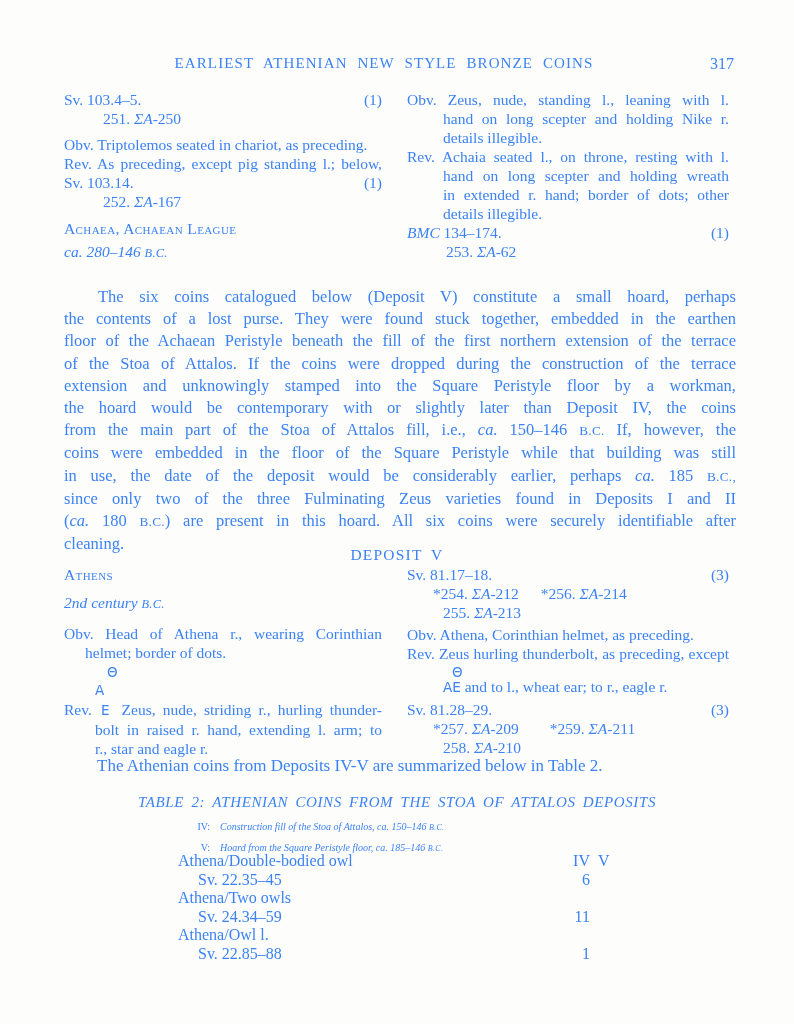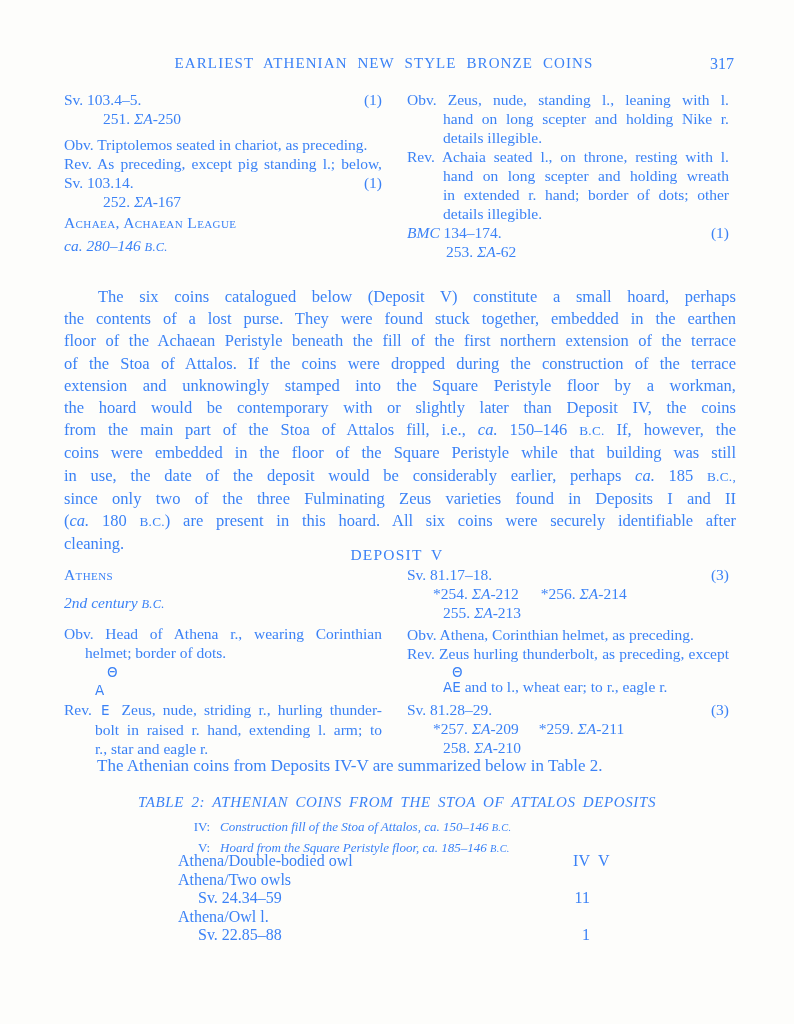--- a/index.html
+++ b/index.html
@@ -12,37 +12,37 @@
   .c1L{top:90px;left:64px;width:318px;}
   .c1R{top:90px;left:407px;width:322px;}
   .c2L{top:565px;left:64px;width:318px;}
   .c2R{top:565px;left:407px;width:322px;}
   .line{position:relative;}
   .sp{display:flex;justify-content:space-between;}
   .just{text-align:justify;text-align-last:justify;white-space:nowrap;}
   .ind21{padding-left:21px;} .ind26{padding-left:26px;} .ind28{padding-left:28px;}
   .ind31{padding-left:31px;} .ind36{padding-left:36px;} .ind39{padding-left:39px;}
   .mt3{margin-top:3px;} .mt4{margin-top:4px;} .mt7{margin-top:7px;}
-  .mt8{margin-top:2px;} .mt9{margin-top:9px;} .mt10{margin-top:10px;}
+  .mt8{margin-top:8px;} .mt9{margin-top:9px;} .mt10{margin-top:10px;}
   .smallcaps{font-variant:small-caps;letter-spacing:0.4px;}
   .it{font-style:italic;}
   .sc{font-size:0.8em;letter-spacing:0.3px;}
   .sig{font-style:italic;}
   .greek{font-family:"DejaVu Sans","Liberation Sans",sans-serif;font-size:13.5px;}
   .mono{height:38px;position:relative;}
   .mono .m1{position:absolute;left:43px;top:1px;}
   .mono .m2{position:absolute;left:31px;top:19px;}
   .thline{height:14px;position:relative;}
   .thline .m1{position:absolute;left:45px;top:0;}
   .para{top:286px;left:64px;width:672px;font-size:16.5px;line-height:22.2px;}
   .pfirst{padding-left:34px;}
   .dheading{top:546px;left:64px;width:666px;text-align:center;font-size:15.5px;letter-spacing:1.2px;word-spacing:4px;}
   .sumsent{top:756px;left:63px;width:672px;font-size:17px;padding-left:34px;}
   .t2head{top:794px;left:64px;width:666px;text-align:center;font-size:15px;letter-spacing:0.6px;word-spacing:3px;font-style:italic;}
-  .t2legend{top:817px;left:64px;width:666px;font-size:13px;line-height:19.5px;}
+  .t2legend{top:817px;left:64px;width:666px;font-size:10px;line-height:19.5px;}
   .t2legend .lbl{display:inline-block;width:146px;text-align:right;margin-right:10px;font-style:normal;}
   .t2{top:852px;left:178px;width:430px;font-size:16px;line-height:18.5px;}
   .t2 .svline{padding-left:20px;}
   .thiv{position:absolute;left:380px;width:32px;text-align:right;}
   .thv{position:absolute;left:420px;}
   .tval{position:absolute;left:378px;width:34px;text-align:right;top:0;}
   .tval2{position:absolute;left:420px;top:0;}
 </style>
 </head>
 <body>
@@ -144,21 +144,21 @@
       <span class="greek m1">Θ</span>
     </div>
     <div class="line ind36">
       <span class="greek">AE</span><span> and to l., wheat ear; to r., eagle r.</span>
     </div>
     <div class="line sp mt3">
       <span>Sv. 81.28–29.</span>
       <span>(3)</span>
     </div>
     <div class="line ind26">
-      <span>*257.</span> <span class="sig">ΣA</span><span>-209</span><span style="margin-left:20px">*259.</span> <span class="sig">ΣA</span><span>-211</span>
+      <span>*257.</span> <span class="sig">ΣA</span><span>-209</span><span style="margin-left:31px">*259.</span> <span class="sig">ΣA</span><span>-211</span>
     </div>
     <div class="line ind36">
       <span>258.</span> <span class="sig">ΣA</span><span>-210</span>
     </div>
   </div>
 
   <div class="abs sumsent">The Athenian coins from Deposits IV-V are summarized below in Table 2.</div>
 
   <div class="abs t2head">TABLE 2:  ATHENIAN COINS FROM THE STOA OF ATTALOS DEPOSITS</div>
   <div class="abs t2legend">
@@ -168,20 +168,25 @@
     <div class="line">
       <span class="lbl">V:</span><span class="it">Hoard from the Square Peristyle floor, ca. 185–146 </span><span class="it sc">B.C.</span>
     </div>
   </div>
   <div class="abs t2">
     <div class="line">
       <span class="thiv">IV</span>
       <span class="thv">V</span>
     </div>
     <div class="line">Athena/Double-bodied owl</div>
+    <div class="line svline">
+      <span>Sv. 22.35–45</span>
+      <span class="tval">6</span>
+      <span class="tval2"></span>
+    </div>
     <div class="line">Athena/Two owls</div>
     <div class="line svline">
       <span>Sv. 24.34–59</span>
       <span class="tval">11</span>
       <span class="tval2"></span>
     </div>
     <div class="line">Athena/Owl l.</div>
     <div class="line svline">
       <span>Sv. 22.85–88</span>
       <span class="tval">1</span>

